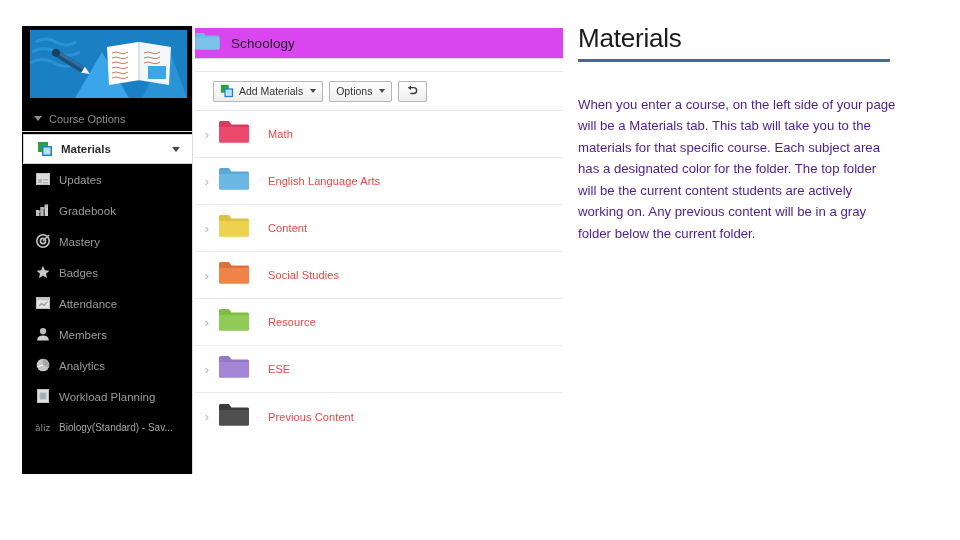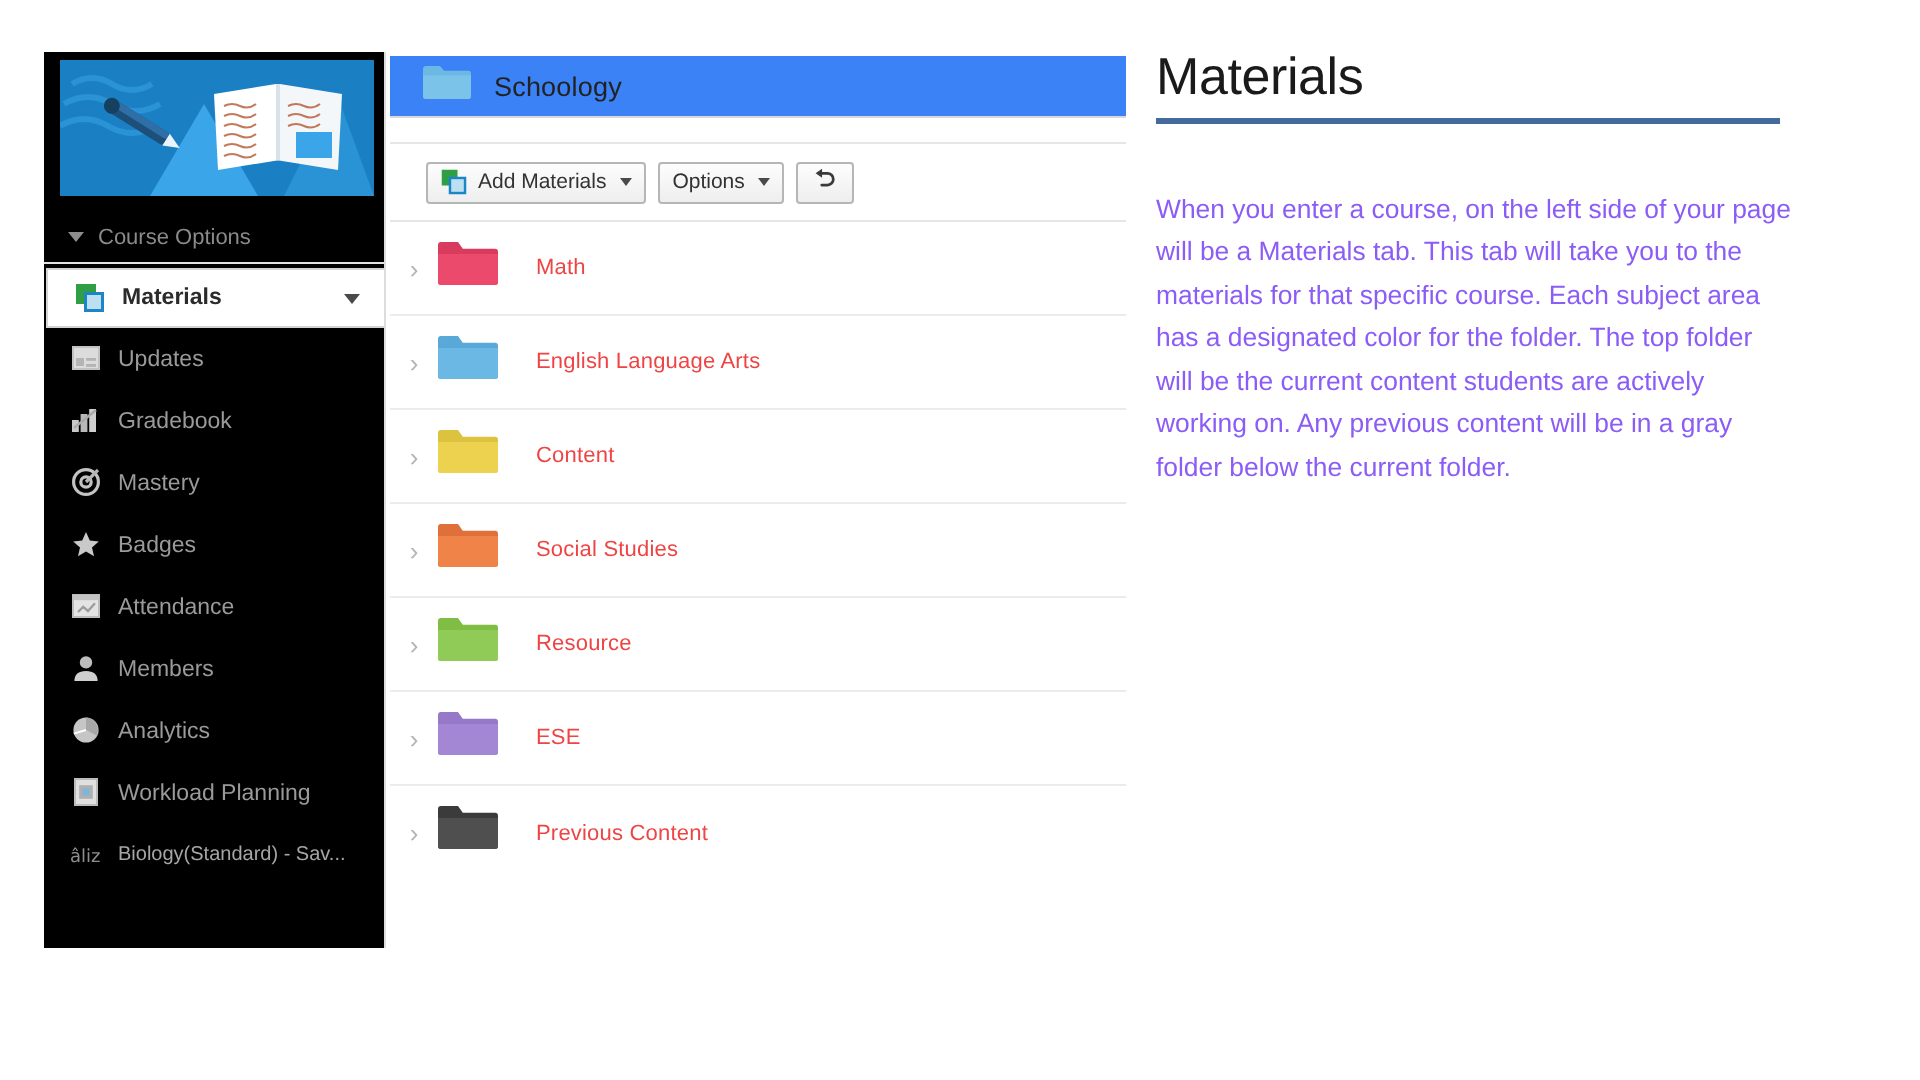--- a/index.html
+++ b/index.html
@@ -128,25 +128,24 @@
     position: absolute;
     left: 195px;
     top: 28px;
     width: 368px;
     height: 448px;
     background: #ffffff;
   }
 
   #materials-header {
     height: 31px;
-    background: #3b82f6;
+    background: #d946ef;
     border-bottom: 1px solid #d8d8d8;
     display: flex;
     align-items: center;
-    padding-left: 16px;
     box-sizing: border-box;
   }
   #materials-header .title {
     font-size: 13.5px;
     color: #222222;
     margin-left: 11px;
     letter-spacing: .1px;
   }
 
   #toolbar {
@@ -231,21 +230,21 @@
     width: 312px;
     height: 3px;
     background: #44699c;
     margin-top: 4px;
   }
   #right-body {
     margin-top: 32px;
     width: 320px;
     font-size: 13.2px;
     line-height: 21.5px;
-    color: #8b5cf6;
+    color: #4c1d95;
   }
 </style>
 </head>
 <body>
 
 <div id="screenshot-panel">
 
   <div id="course-sidebar">
 
     <div id="course-banner">

